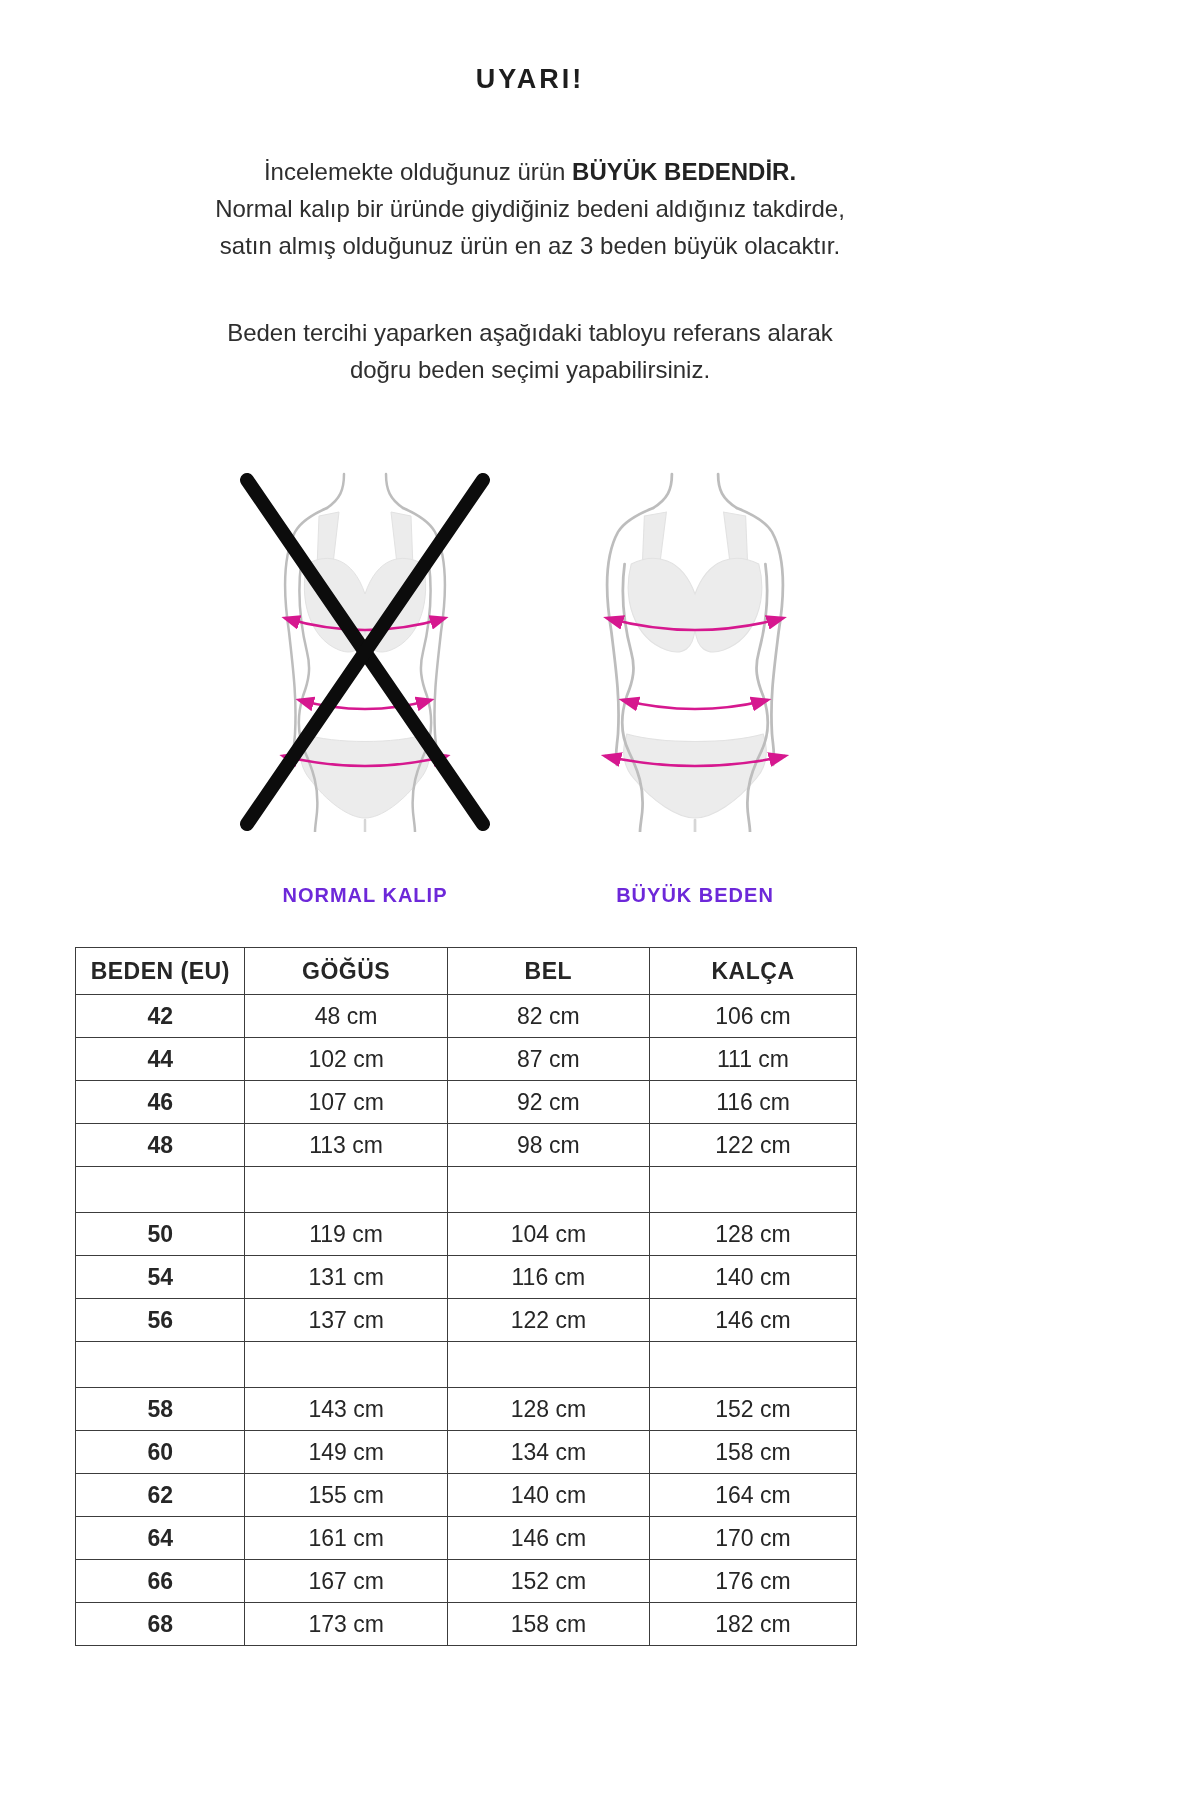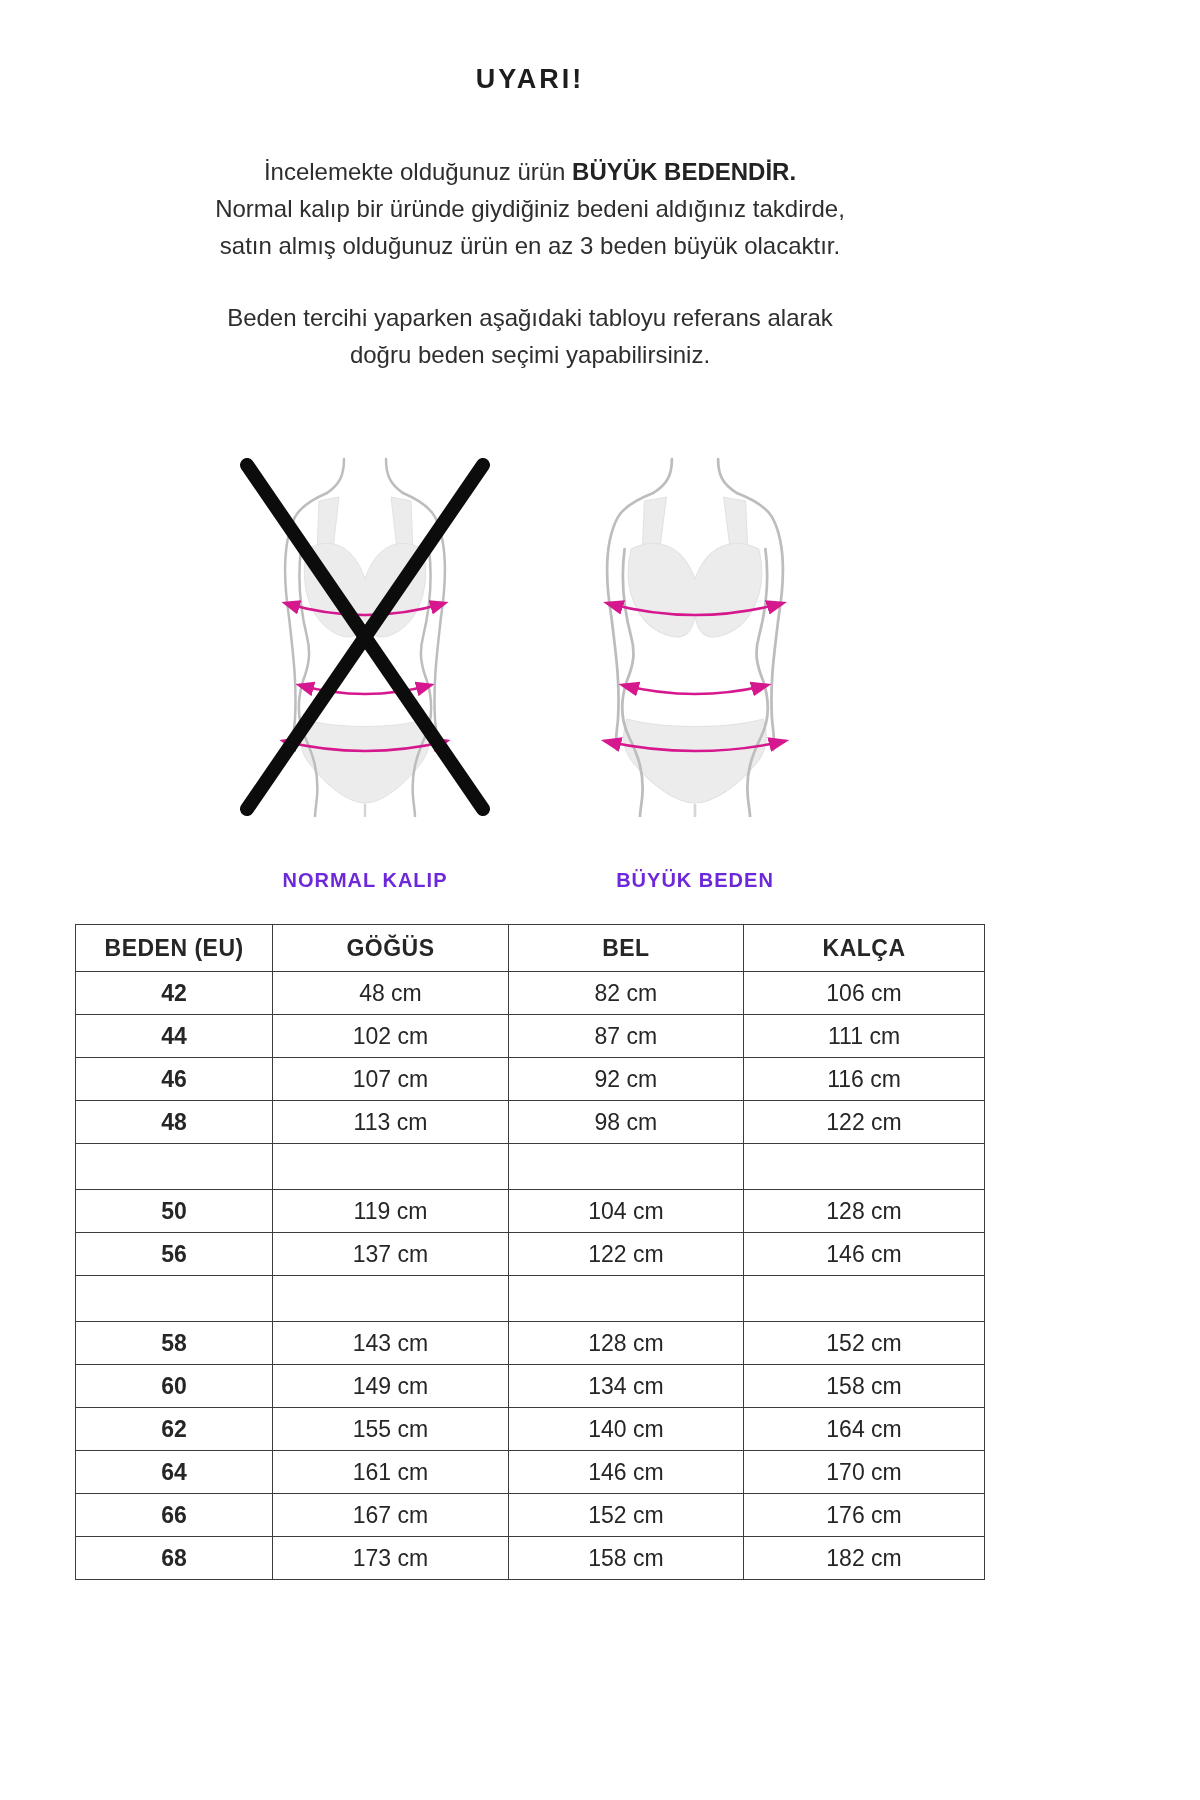--- a/index.html
+++ b/index.html
@@ -16,42 +16,42 @@
     letter-spacing:3px; padding-top:64px; color:#1d1d1d;
   }
 
   .intro {
     margin-top:58px; text-align:center;
     font-size:24px; line-height:37px; color:#2e2e2e; font-weight:400;
   }
   .intro .b { font-weight:700; color:#222; }
 
   .instruction {
-    margin-top:35px; text-align:center;
+    margin-top:50px; text-align:center;
     font-size:24px; line-height:37px; color:#2e2e2e;
   }
 
   .figures-row { margin-top:84px; display:flex; justify-content:center; }
   .figure-block {
     width:330px; height:360px; position:relative;
     display:flex; justify-content:center;
   }
   .figure-block svg.body-svg { display:block; }
   .cross-overlay {
     position:absolute; left:25px; top:-18px; pointer-events:none;
   }
 
   .labels-row { margin-top:52px; display:flex; justify-content:center; }
   .figure-label {
     width:330px; text-align:center; font-size:20px;
     font-weight:800; letter-spacing:1px; color:#6d28d9;
   }
 
   table.size-table {
-    margin-top:32px; width:910px; border-collapse:collapse;
+    margin-top:40px; width:782px; border-collapse:collapse;
     table-layout:fixed;
   }
   .size-table th, .size-table td {
     border:1.5px solid #3c3c3c; text-align:center; vertical-align:middle;
     font-size:23px; color:#262626; padding:0;
   }
   .size-table thead th { height:47px; font-weight:800; letter-spacing:0.5px; }
   .size-table tbody tr { height:43px; }
   .size-table tbody tr.sep-row { height:46px; }
   .size-table td.size-col { font-weight:700; }
@@ -179,20 +179,26 @@
           <td></td>
           <td></td>
         </tr>
         <tr>
           <td class="size-col">50</td>
           <td>119 cm</td>
           <td>104 cm</td>
           <td>128 cm</td>
         </tr>
         <tr>
+          <td class="size-col">54</td>
+          <td>131 cm</td>
+          <td>116 cm</td>
+          <td>140 cm</td>
+        </tr>
+        <tr>
           <td class="size-col">56</td>
           <td>137 cm</td>
           <td>122 cm</td>
           <td>146 cm</td>
         </tr>
         <tr class="sep-row">
           <td class="size-col"></td>
           <td></td>
           <td></td>
           <td></td>

